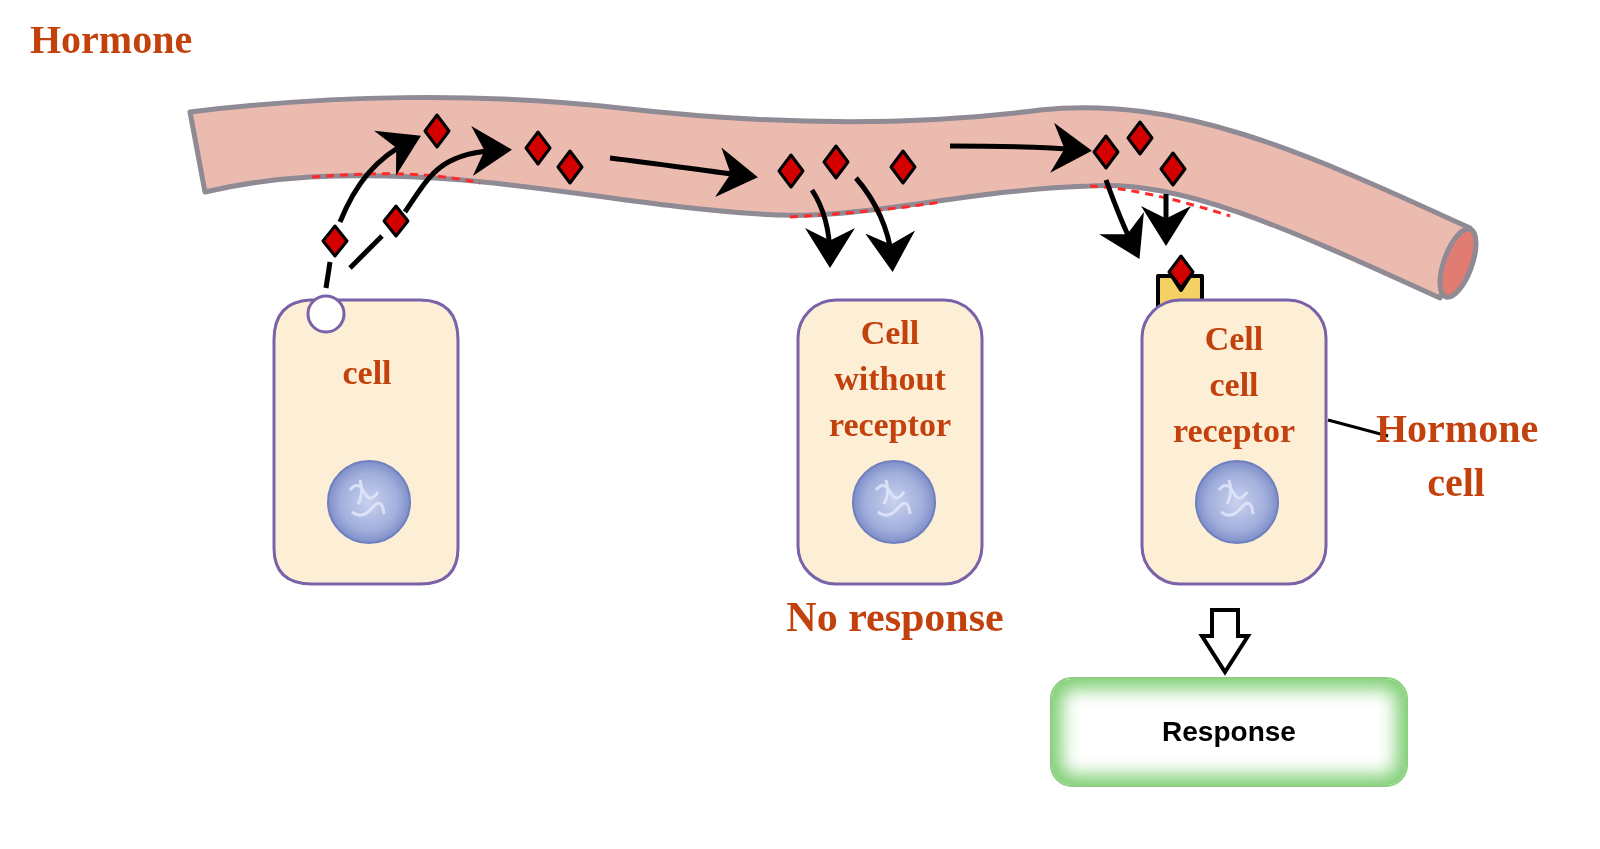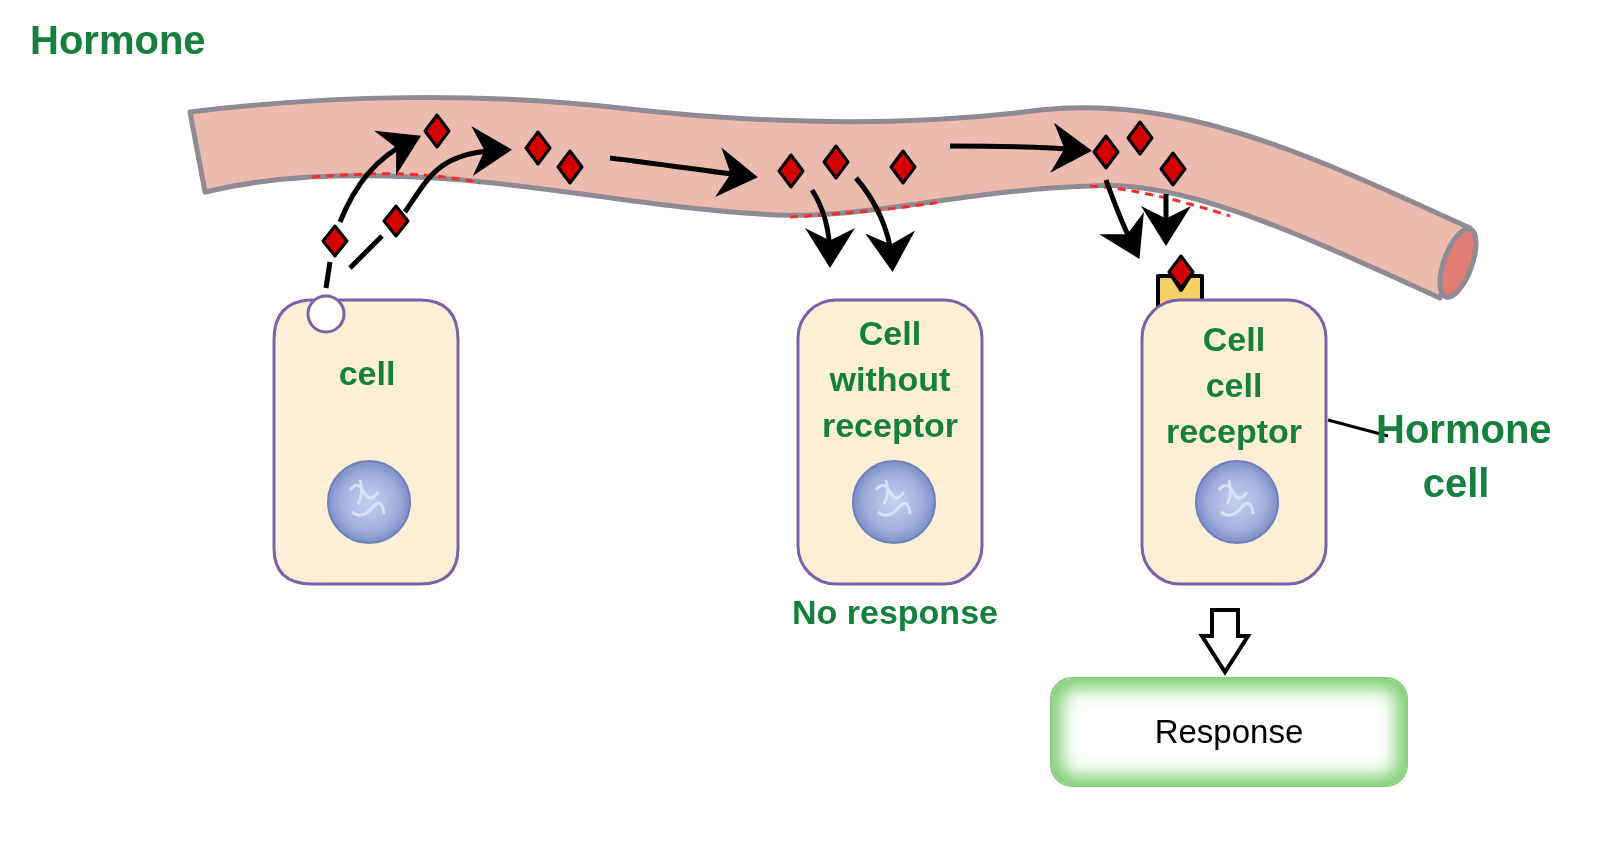--- a/index.html
+++ b/index.html
@@ -1,23 +1,23 @@
 <!DOCTYPE html>
 <html><head>
 <meta charset="utf-8">
 <style>
   html, body { margin: 0; padding: 0; background: #ffffff; }
   body { width: 1600px; height: 849px; position: relative; overflow: hidden; font-family: "Liberation Sans", sans-serif; }
   svg { position: absolute; left: 0; top: 0; }
-  .lbl { position: absolute; font-family: Liberation Sans, sans-serif; font-weight: bold; color: #15803d; text-align: center; line-height: 1.2; }
+  .lbl { position: absolute; font-family: Liberation Serif, serif; font-weight: bold; color: #c2410c; text-align: center; line-height: 1.2; }
   .title { left: 30px; top: 16px; font-size: 40px; text-align: left; }
   .cell-text { font-size: 34px; line-height: 46px; }
   .big { font-size: 40px; line-height: 54px; }
   .resp-box { position: absolute; left: 1050px; top: 677px; width: 358px; height: 110px; border-radius: 22px; background: #ffffff; box-shadow: inset 0 0 18px 10px #7fcf74; border: 2px solid #8ccf80; box-sizing: border-box; display: flex; align-items: center; justify-content: center; }
-  .resp-box span { font-size: 33px; font-weight: normal; font-family: "Liberation Sans", sans-serif; }
+  .resp-box span { font-size: 28px; font-weight: bold; font-family: "Liberation Sans", sans-serif; }
 </style>
 </head>
 <body>
 
 <svg width="1600" height="849" viewBox="0 0 1600 849">
   <defs>
     <marker id="ah" markerWidth="10" markerHeight="10" refX="6" refY="5" orient="auto" markerUnits="strokeWidth">
       <path d="M0,0 L8,5 L0,10 L2.5,5 Z" fill="#000"></path>
     </marker>
     <radialGradient id="nuc" cx="50%" cy="50%" r="50%">
@@ -107,17 +107,17 @@
   <div>Cell</div>
   <div>cell</div>
   <div>receptor</div>
 </div>
 
 <div class="lbl big" style="left:1376px; top:402px; width:160px;">
   <div>Hormone</div>
   <div>cell</div>
 </div>
 
-<div class="lbl" style="left:770px; top:592px; width:250px; font-size:34px;">No response</div>
+<div class="lbl" style="left:770px; top:592px; width:250px; font-size:42px;">No response</div>
 
 <div class="resp-box">
   <span>Response</span>
 </div>
 
 </body></html>

